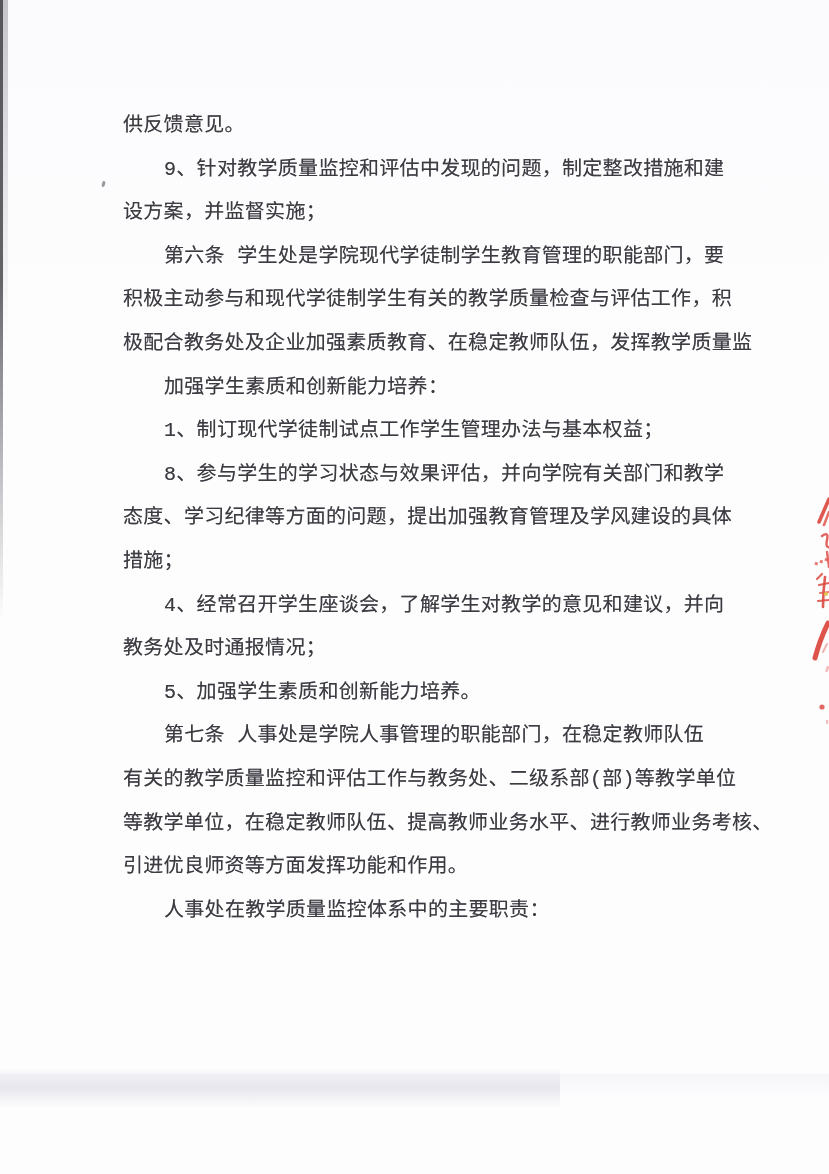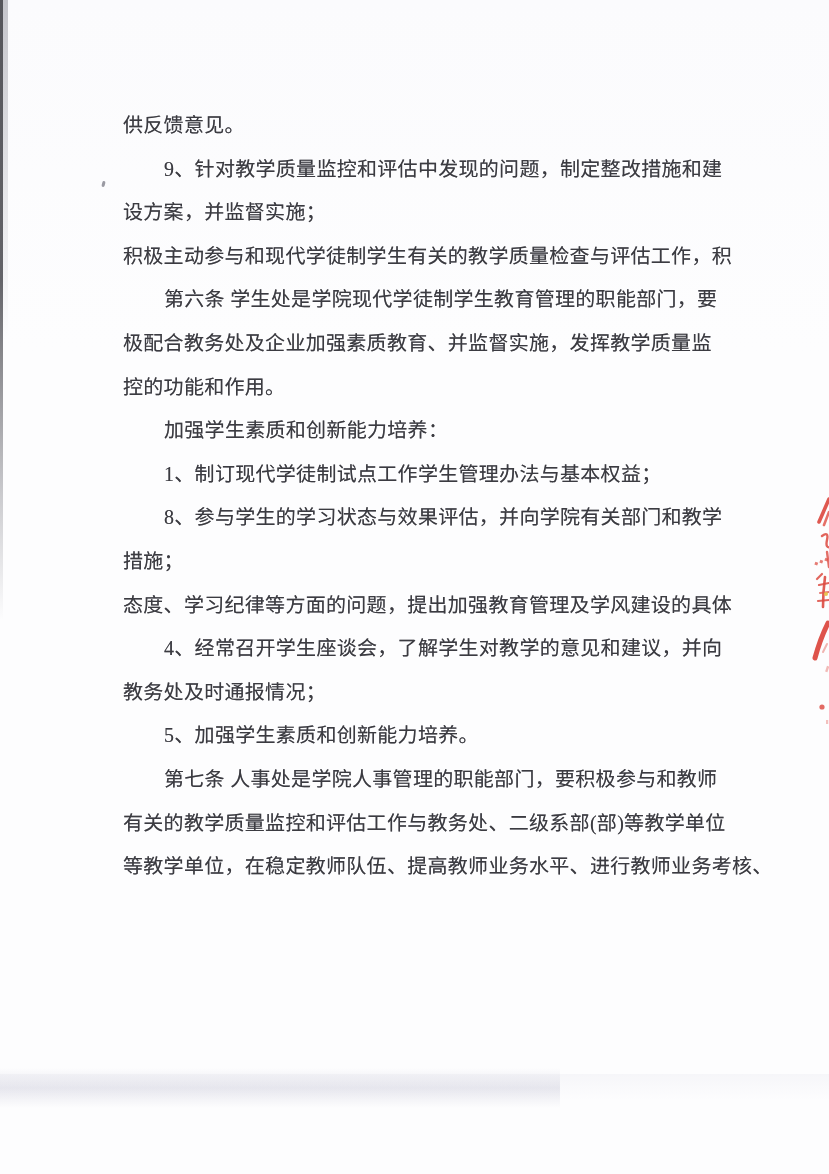--- a/index.html
+++ b/index.html
@@ -35,21 +35,21 @@
   }
   
   .doc {
     position: absolute; left: 123px; top: 104px; width: 596px;
     font-size: 20px;
     line-height: 43.6px;
     color: #3b3b41;
     letter-spacing: 0.3px;
     text-shadow: 0 0 0.6px rgba(60,60,68,0.55);
   }
-  .doc .line { white-space: pre; height: 43.6px; }
+  .doc .line { white-space: pre; height: 43.6px; font-family: Liberation Mono, monospace; }
   .doc .line.indent { padding-left: 41px; }
   
   .speck {
     position: absolute; left: 102px; top: 181px; width: 3px; height: 6px;
     background: #7a7a84; border-radius: 2px; transform: rotate(14deg); opacity: 0.75;
   }
   
   .stamp {
     position: absolute; right: 0; top: 488px; width: 26px; height: 250px;
   }
@@ -62,35 +62,36 @@
 <div class="edge-left-soft"></div>
 <div class="bottom-shade"></div>
 <div class="bottom-shade2"></div>
 <div class="speck"></div>
 
 <div class="doc">
 
 <div class="line">供反馈意见。</div>
     <div class="line indent">9、针对教学质量监控和评估中发现的问题，制定整改措施和建</div>
     <div class="line">设方案，并监督实施；</div>
+    <div class="line indent">第六条 学生处是学院现代学徒制学生教育管理的职能部门，要</div>
     <div class="line">积极主动参与和现代学徒制学生有关的教学质量检查与评估工作，积</div>
-    <div class="line indent">第六条 学生处是学院现代学徒制学生教育管理的职能部门，要</div>
-    <div class="line">极配合教务处及企业加强素质教育、并监督实施，发挥教学质量监</div>
-    <div class="line">控的功能和作用。</div>
+    <div class="line">极配合教务处及企业加强素质教育、在稳定教师队伍，发挥教学质量监</div>
     <div class="line indent">加强学生素质和创新能力培养：</div>
     <div class="line indent">1、制订现代学徒制试点工作学生管理办法与基本权益；</div>
     <div class="line indent">8、参与学生的学习状态与效果评估，并向学院有关部门和教学</div>
+    <div class="line">态度、学习纪律等方面的问题，提出加强教育管理及学风建设的具体</div>
     <div class="line">措施；</div>
-    <div class="line">态度、学习纪律等方面的问题，提出加强教育管理及学风建设的具体</div>
     <div class="line indent">4、经常召开学生座谈会，了解学生对教学的意见和建议，并向</div>
     <div class="line">教务处及时通报情况；</div>
     <div class="line indent">5、加强学生素质和创新能力培养。</div>
-    <div class="line indent">第七条 人事处是学院人事管理的职能部门，要积极参与和教师</div>
+    <div class="line indent">第七条 人事处是学院人事管理的职能部门，在稳定教师队伍</div>
     <div class="line">有关的教学质量监控和评估工作与教务处、二级系部(部)等教学单位</div>
     <div class="line">等教学单位，在稳定教师队伍、提高教师业务水平、进行教师业务考核、</div>
+    <div class="line">引进优良师资等方面发挥功能和作用。</div>
+    <div class="line indent">人事处在教学质量监控体系中的主要职责：</div>
   </div>
 
 <svg class="stamp" viewBox="0 0 26 250" xmlns="http://www.w3.org/2000/svg" aria-hidden="true">
   <g id="stamp-strokes" stroke-linecap="round" fill="none">
 
     <path d="M16,34 L26,11" stroke="#dc4a41" stroke-width="3.6" opacity="0.92"></path>
     <path d="M21,37 L26,24" stroke="#e0574e" stroke-width="2.6" opacity="0.85"></path>
 
     <path d="M19,48 q7,-5 5,4 q-2,9 4,7" stroke="#dd4f46" stroke-width="2.4" opacity="0.88"></path>
 

